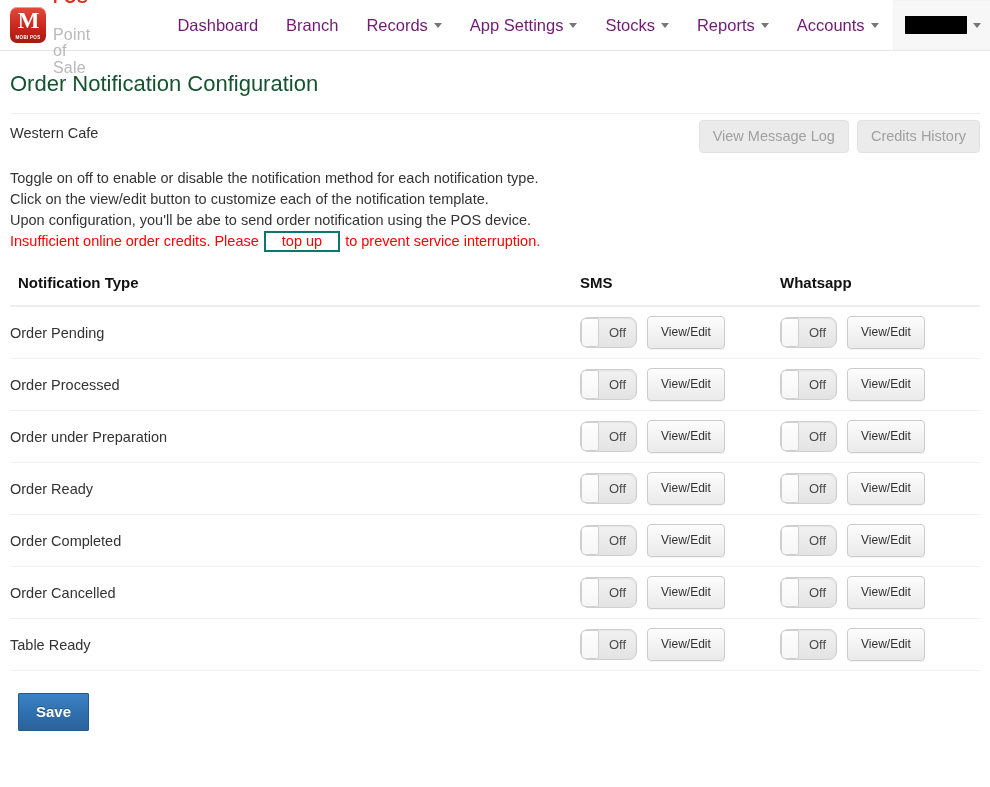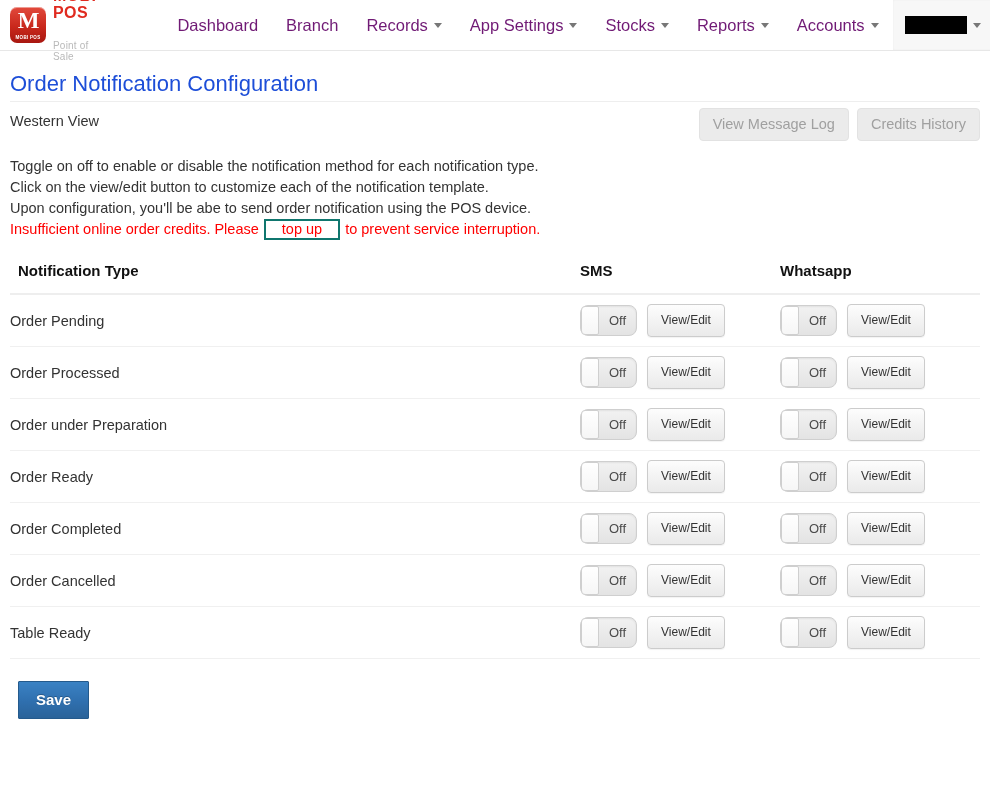--- a/index.html
+++ b/index.html
@@ -69,21 +69,21 @@
     margin-left: 7px;
     line-height: 1.05;
   }
   .brand-title {
     font-size: 16px;
     font-weight: bold;
     color: #e02b20;
     letter-spacing: 0.4px;
   }
   .brand-sub {
-    font-size: 10px;
+    font-size: 16px;
     color: #b9b9b9;
     letter-spacing: 0.2px;
     margin-top: 20px;
   }
 
   .nav-items {
     display: flex;
     align-items: stretch;
     height: 50px;
     margin-left: 67px;
@@ -121,24 +121,24 @@
   }
 
   
   .content {
     padding: 0 10px;
     box-sizing: border-box;
     width: 990px;
   }
   .page-title {
     font-size: 22px;
-    color: #1d4ed8;
+    color: #14532d;
     font-weight: normal;
     margin: 20px 0 0 0;
-    padding-bottom: 4px;
+    padding-bottom: 16px;
     border-bottom: 1px solid #eeeeee;
     width: 970px;
   }
   .subhead-row {
     position: relative;
     height: 50px;
     width: 970px;
   }
   .shop-name {
     position: absolute;
@@ -340,21 +340,21 @@
         <span class="caret"></span>
       </div>
     </div>
   </div>
 
   <div class="content">
 
     <h1 class="page-title">Order Notification Configuration</h1>
 
     <div class="subhead-row">
-      <div class="shop-name">Western View</div>
+      <div class="shop-name">Western Cafe</div>
       <div class="header-buttons">
         <button class="btn-gray">View Message Log</button>
         <button class="btn-gray">Credits History</button>
       </div>
     </div>
 
     <div class="instructions">
       <div>Toggle on off to enable or disable the notification method for each notification type.</div>
       <div>Click on the view/edit button to customize each of the notification template.</div>
       <div>Upon configuration, you'll be abe to send order notification using the POS device.</div>

